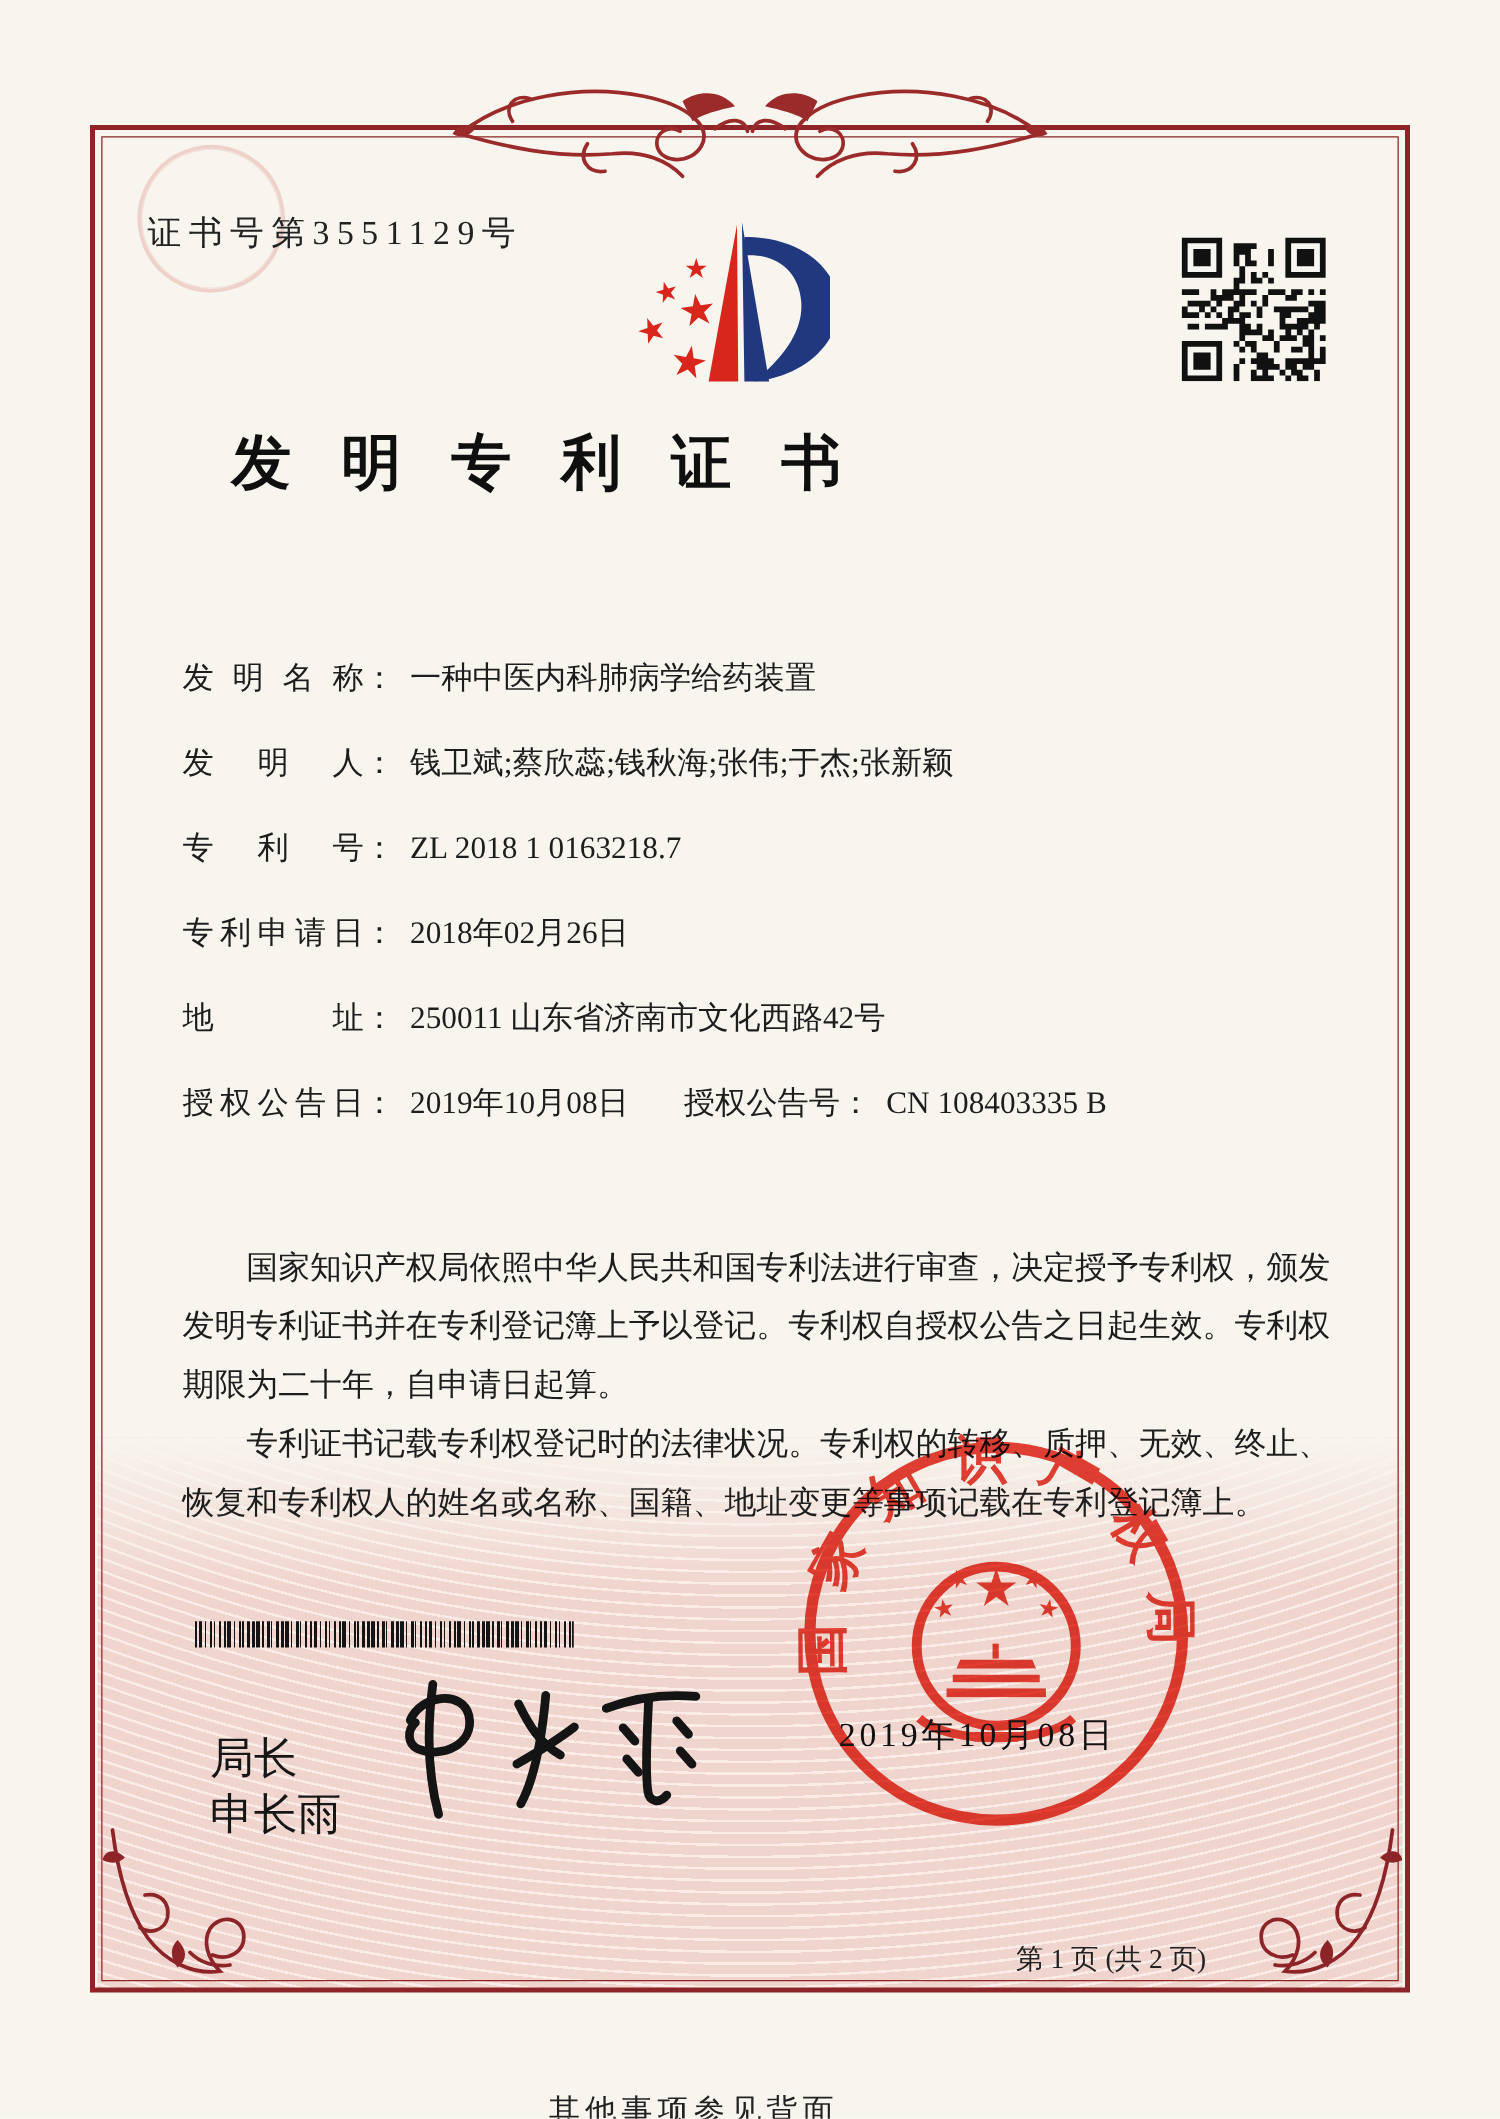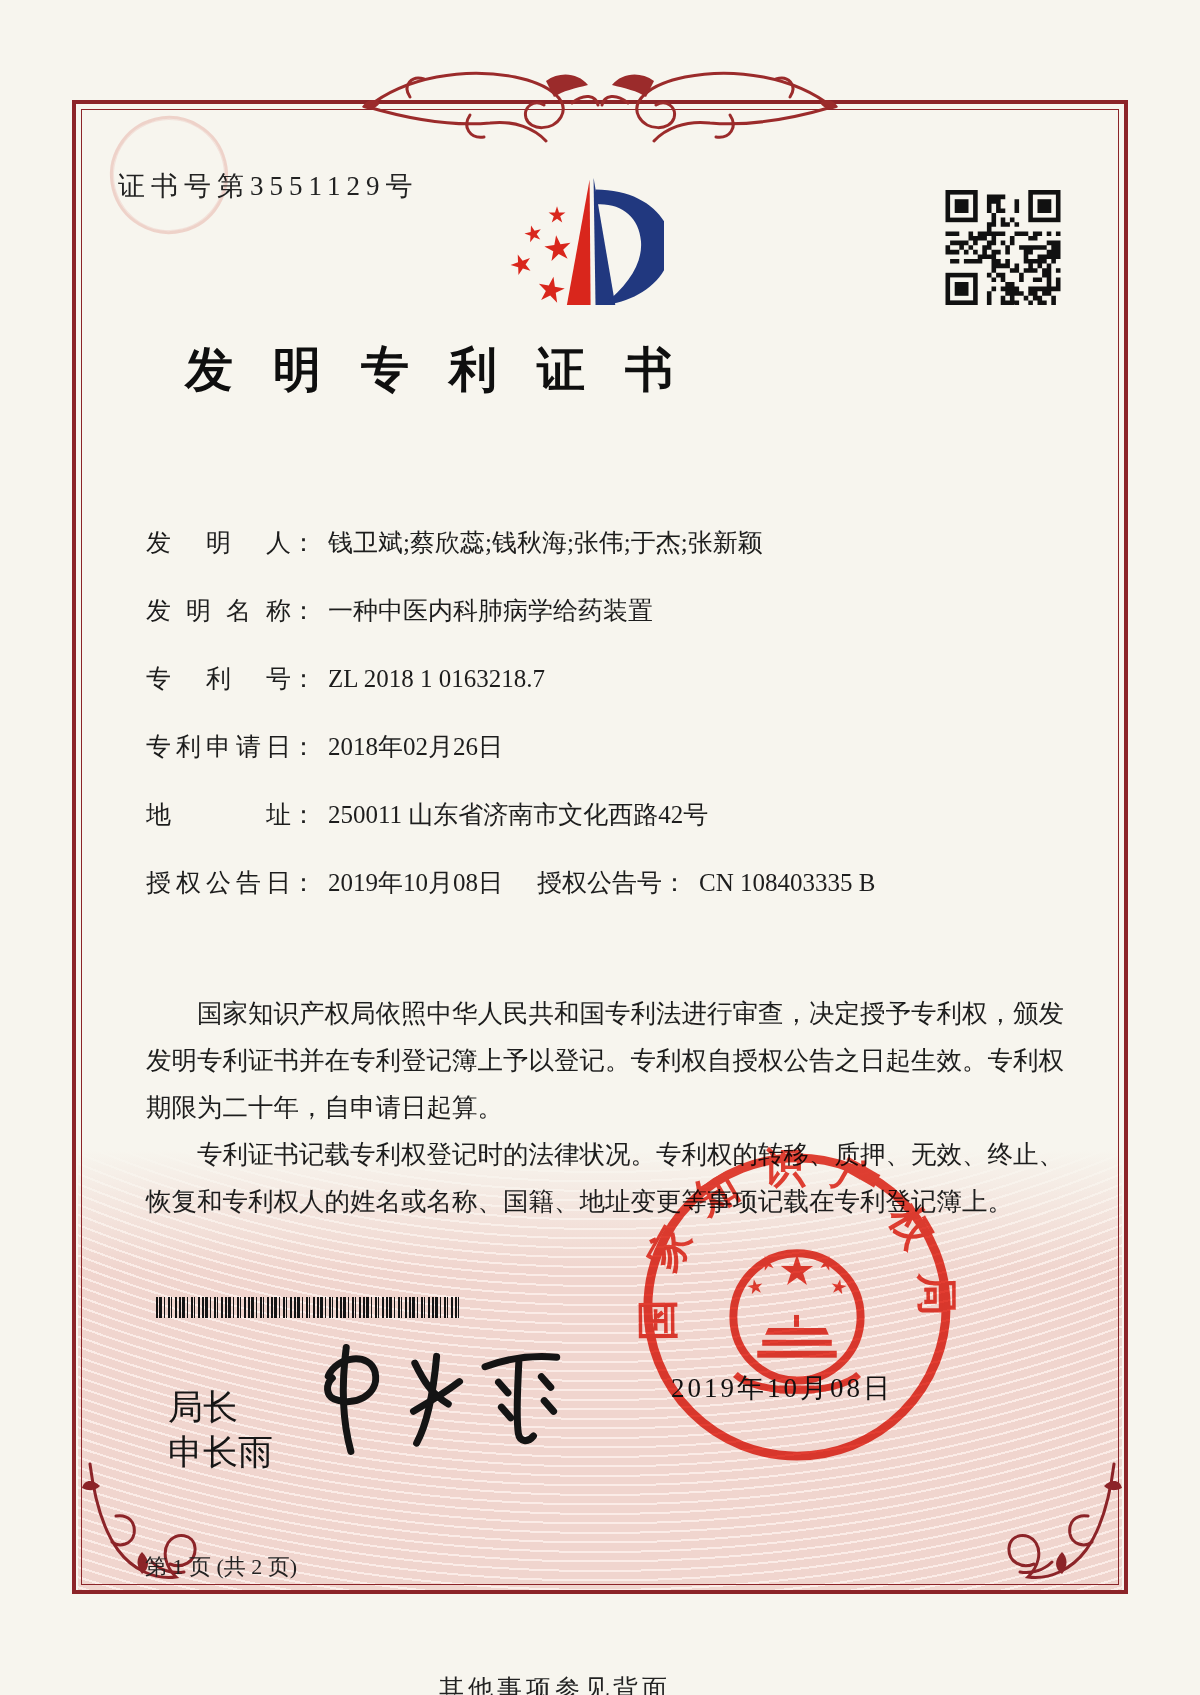--- a/index.html
+++ b/index.html
@@ -48,21 +48,21 @@
   .title{
     position:absolute;left:145px;top:338px;width:820px;z-index:3;
     text-align:left;font-size:48px;font-weight:bold;color:#0f0f0f;
     letter-spacing:40px;text-indent:40px;white-space:nowrap;
   }
   
   .fields{position:absolute;left:146px;top:524px;width:930px;z-index:3;}
   .frow{height:38px;line-height:38px;margin-bottom:30px;font-size:25px;white-space:nowrap;}
   .frow.grant{display:flex;}
   .fgroup{white-space:nowrap;}
-  .fgroup+.fgroup{margin-left:34px;}
+  .fgroup+.fgroup{margin-left:44px;}
   .flabel{display:inline-block;width:145px;text-align:justify;text-align-last:justify;vertical-align:bottom;}
   .fcolon{display:inline-block;}
   .fvalue{margin-left:12px;}
   
   .paras{position:absolute;left:146px;top:990px;width:918px;z-index:3;}
   .paras p{margin:0;font-size:25.5px;line-height:47px;text-indent:2em;text-align:justify;}
   
   .barcode{
     position:absolute;left:156px;top:1297px;width:303px;height:21px;z-index:3;
     background:repeating-linear-gradient(90deg,
@@ -76,21 +76,21 @@
     font-size:35px;line-height:45px;color:#161616;
   }
   .autograph{position:absolute;left:318px;top:1336px;z-index:4;}
   .seal{position:absolute;left:630px;top:1140px;z-index:4;mix-blend-mode:multiply;opacity:.95;}
   .seal-date{
     position:absolute;left:632px;top:1370px;width:300px;z-index:5;
     text-align:center;font-size:27px;color:#111;letter-spacing:3px;white-space:nowrap;
   }
   .pagefoot{
     position:absolute;left:145px;top:1552px;width:820px;z-index:3;
-    text-align:left;font-size:22px;color:#222;
+    text-align:right;font-size:22px;color:#222;
   }
   .backnote{
     position:absolute;left:145px;top:1624px;width:820px;z-index:3;
     text-align:center;font-size:25px;color:#222;letter-spacing:4px;margin-top:48px;
   }
 </style>
 </head>
 <body>
 
 <svg width="0" height="0" style="position:absolute" aria-hidden="true">
@@ -187,24 +187,24 @@
     <rect x="92" y="9.2" width="13.8" height="13.8"></rect>
     <rect x="9.2" y="92" width="13.8" height="13.8"></rect>
   </g>
 <path d="M41.4 4.6h4.6v4.6h-4.6zM46.0 4.6h4.6v4.6h-4.6zM50.6 4.6h4.6v4.6h-4.6zM55.2 4.6h4.6v4.6h-4.6zM41.4 9.2h4.6v4.6h-4.6zM46.0 9.2h4.6v4.6h-4.6zM50.6 9.2h4.6v4.6h-4.6zM69.0 9.2h4.6v4.6h-4.6zM41.4 13.8h4.6v4.6h-4.6zM50.6 13.8h4.6v4.6h-4.6zM69.0 13.8h4.6v4.6h-4.6zM41.4 18.4h4.6v4.6h-4.6zM50.6 18.4h4.6v4.6h-4.6zM55.2 18.4h4.6v4.6h-4.6zM69.0 18.4h4.6v4.6h-4.6zM46.0 23.0h4.6v4.6h-4.6zM46.0 27.6h4.6v4.6h-4.6zM55.2 27.6h4.6v4.6h-4.6zM64.4 27.6h4.6v4.6h-4.6zM41.4 32.2h4.6v4.6h-4.6zM46.0 32.2h4.6v4.6h-4.6zM55.2 32.2h4.6v4.6h-4.6zM59.8 32.2h4.6v4.6h-4.6zM69.0 32.2h4.6v4.6h-4.6zM41.4 36.8h4.6v4.6h-4.6zM0.0 41.4h4.6v4.6h-4.6zM4.6 41.4h4.6v4.6h-4.6zM9.2 41.4h4.6v4.6h-4.6zM23.0 41.4h4.6v4.6h-4.6zM32.2 41.4h4.6v4.6h-4.6zM36.8 41.4h4.6v4.6h-4.6zM41.4 41.4h4.6v4.6h-4.6zM46.0 41.4h4.6v4.6h-4.6zM50.6 41.4h4.6v4.6h-4.6zM55.2 41.4h4.6v4.6h-4.6zM69.0 41.4h4.6v4.6h-4.6zM73.6 41.4h4.6v4.6h-4.6zM78.2 41.4h4.6v4.6h-4.6zM87.4 41.4h4.6v4.6h-4.6zM92.0 41.4h4.6v4.6h-4.6zM101.2 41.4h4.6v4.6h-4.6zM110.4 41.4h4.6v4.6h-4.6zM23.0 46.0h4.6v4.6h-4.6zM27.6 46.0h4.6v4.6h-4.6zM32.2 46.0h4.6v4.6h-4.6zM36.8 46.0h4.6v4.6h-4.6zM46.0 46.0h4.6v4.6h-4.6zM64.4 46.0h4.6v4.6h-4.6zM82.8 46.0h4.6v4.6h-4.6zM87.4 46.0h4.6v4.6h-4.6zM4.6 50.6h4.6v4.6h-4.6zM9.2 50.6h4.6v4.6h-4.6zM13.8 50.6h4.6v4.6h-4.6zM18.4 50.6h4.6v4.6h-4.6zM27.6 50.6h4.6v4.6h-4.6zM41.4 50.6h4.6v4.6h-4.6zM46.0 50.6h4.6v4.6h-4.6zM55.2 50.6h4.6v4.6h-4.6zM64.4 50.6h4.6v4.6h-4.6zM101.2 50.6h4.6v4.6h-4.6zM105.8 50.6h4.6v4.6h-4.6zM110.4 50.6h4.6v4.6h-4.6zM0.0 55.2h4.6v4.6h-4.6zM13.8 55.2h4.6v4.6h-4.6zM23.0 55.2h4.6v4.6h-4.6zM36.8 55.2h4.6v4.6h-4.6zM41.4 55.2h4.6v4.6h-4.6zM59.8 55.2h4.6v4.6h-4.6zM73.6 55.2h4.6v4.6h-4.6zM78.2 55.2h4.6v4.6h-4.6zM82.8 55.2h4.6v4.6h-4.6zM87.4 55.2h4.6v4.6h-4.6zM92.0 55.2h4.6v4.6h-4.6zM96.6 55.2h4.6v4.6h-4.6zM105.8 55.2h4.6v4.6h-4.6zM110.4 55.2h4.6v4.6h-4.6zM0.0 59.8h4.6v4.6h-4.6zM4.6 59.8h4.6v4.6h-4.6zM9.2 59.8h4.6v4.6h-4.6zM18.4 59.8h4.6v4.6h-4.6zM27.6 59.8h4.6v4.6h-4.6zM36.8 59.8h4.6v4.6h-4.6zM46.0 59.8h4.6v4.6h-4.6zM50.6 59.8h4.6v4.6h-4.6zM59.8 59.8h4.6v4.6h-4.6zM78.2 59.8h4.6v4.6h-4.6zM82.8 59.8h4.6v4.6h-4.6zM101.2 59.8h4.6v4.6h-4.6zM105.8 59.8h4.6v4.6h-4.6zM110.4 59.8h4.6v4.6h-4.6zM32.2 64.4h4.6v4.6h-4.6zM36.8 64.4h4.6v4.6h-4.6zM41.4 64.4h4.6v4.6h-4.6zM46.0 64.4h4.6v4.6h-4.6zM78.2 64.4h4.6v4.6h-4.6zM92.0 64.4h4.6v4.6h-4.6zM96.6 64.4h4.6v4.6h-4.6zM101.2 64.4h4.6v4.6h-4.6zM105.8 64.4h4.6v4.6h-4.6zM110.4 64.4h4.6v4.6h-4.6zM4.6 69.0h4.6v4.6h-4.6zM9.2 69.0h4.6v4.6h-4.6zM18.4 69.0h4.6v4.6h-4.6zM23.0 69.0h4.6v4.6h-4.6zM27.6 69.0h4.6v4.6h-4.6zM32.2 69.0h4.6v4.6h-4.6zM46.0 69.0h4.6v4.6h-4.6zM50.6 69.0h4.6v4.6h-4.6zM59.8 69.0h4.6v4.6h-4.6zM78.2 69.0h4.6v4.6h-4.6zM82.8 69.0h4.6v4.6h-4.6zM87.4 69.0h4.6v4.6h-4.6zM92.0 69.0h4.6v4.6h-4.6zM96.6 69.0h4.6v4.6h-4.6zM105.8 69.0h4.6v4.6h-4.6zM46.0 73.6h4.6v4.6h-4.6zM50.6 73.6h4.6v4.6h-4.6zM55.2 73.6h4.6v4.6h-4.6zM59.8 73.6h4.6v4.6h-4.6zM69.0 73.6h4.6v4.6h-4.6zM82.8 73.6h4.6v4.6h-4.6zM92.0 73.6h4.6v4.6h-4.6zM101.2 73.6h4.6v4.6h-4.6zM46.0 78.2h4.6v4.6h-4.6zM64.4 78.2h4.6v4.6h-4.6zM69.0 78.2h4.6v4.6h-4.6zM78.2 78.2h4.6v4.6h-4.6zM82.8 78.2h4.6v4.6h-4.6zM87.4 78.2h4.6v4.6h-4.6zM96.6 78.2h4.6v4.6h-4.6zM101.2 78.2h4.6v4.6h-4.6zM110.4 78.2h4.6v4.6h-4.6zM41.4 82.8h4.6v4.6h-4.6zM50.6 82.8h4.6v4.6h-4.6zM55.2 82.8h4.6v4.6h-4.6zM73.6 82.8h4.6v4.6h-4.6zM96.6 82.8h4.6v4.6h-4.6zM101.2 82.8h4.6v4.6h-4.6zM46.0 87.4h4.6v4.6h-4.6zM55.2 87.4h4.6v4.6h-4.6zM73.6 87.4h4.6v4.6h-4.6zM87.4 87.4h4.6v4.6h-4.6zM92.0 87.4h4.6v4.6h-4.6zM101.2 87.4h4.6v4.6h-4.6zM110.4 87.4h4.6v4.6h-4.6zM59.8 92.0h4.6v4.6h-4.6zM64.4 92.0h4.6v4.6h-4.6zM101.2 92.0h4.6v4.6h-4.6zM110.4 92.0h4.6v4.6h-4.6zM46.0 96.6h4.6v4.6h-4.6zM55.2 96.6h4.6v4.6h-4.6zM59.8 96.6h4.6v4.6h-4.6zM64.4 96.6h4.6v4.6h-4.6zM69.0 96.6h4.6v4.6h-4.6zM82.8 96.6h4.6v4.6h-4.6zM87.4 96.6h4.6v4.6h-4.6zM92.0 96.6h4.6v4.6h-4.6zM96.6 96.6h4.6v4.6h-4.6zM101.2 96.6h4.6v4.6h-4.6zM105.8 96.6h4.6v4.6h-4.6zM110.4 96.6h4.6v4.6h-4.6zM41.4 101.2h4.6v4.6h-4.6zM59.8 101.2h4.6v4.6h-4.6zM64.4 101.2h4.6v4.6h-4.6zM69.0 101.2h4.6v4.6h-4.6zM73.6 101.2h4.6v4.6h-4.6zM82.8 101.2h4.6v4.6h-4.6zM87.4 101.2h4.6v4.6h-4.6zM96.6 101.2h4.6v4.6h-4.6zM101.2 101.2h4.6v4.6h-4.6zM41.4 105.8h4.6v4.6h-4.6zM55.2 105.8h4.6v4.6h-4.6zM64.4 105.8h4.6v4.6h-4.6zM78.2 105.8h4.6v4.6h-4.6zM87.4 105.8h4.6v4.6h-4.6zM92.0 105.8h4.6v4.6h-4.6zM105.8 105.8h4.6v4.6h-4.6zM41.4 110.4h4.6v4.6h-4.6zM55.2 110.4h4.6v4.6h-4.6zM59.8 110.4h4.6v4.6h-4.6zM64.4 110.4h4.6v4.6h-4.6zM69.0 110.4h4.6v4.6h-4.6zM82.8 110.4h4.6v4.6h-4.6zM92.0 110.4h4.6v4.6h-4.6zM96.6 110.4h4.6v4.6h-4.6zM105.8 110.4h4.6v4.6h-4.6z" fill="#111"></path>
   </svg>
 
 <div class="title">发明专利证书</div>
 
 <div class="fields">
   <div class="frow">
+    <span class="flabel">发明名称</span><span class="fcolon">：</span><span class="fvalue">一种中医内科肺病学给药装置</span>
+  </div>
+  <div class="frow">
     <span class="flabel">发明人</span><span class="fcolon">：</span><span class="fvalue">钱卫斌;蔡欣蕊;钱秋海;张伟;于杰;张新颖</span>
-  </div>
-  <div class="frow">
-    <span class="flabel">发明名称</span><span class="fcolon">：</span><span class="fvalue">一种中医内科肺病学给药装置</span>
   </div>
   <div class="frow">
     <span class="flabel">专利号</span><span class="fcolon">：</span><span class="fvalue">ZL 2018 1 0163218.7</span>
   </div>
   <div class="frow">
     <span class="flabel">专利申请日</span><span class="fcolon">：</span><span class="fvalue">2018年02月26日</span>
   </div>
   <div class="frow">
     <span class="flabel">地址</span><span class="fcolon">：</span><span class="fvalue">250011 山东省济南市文化西路42号</span>
   </div>

